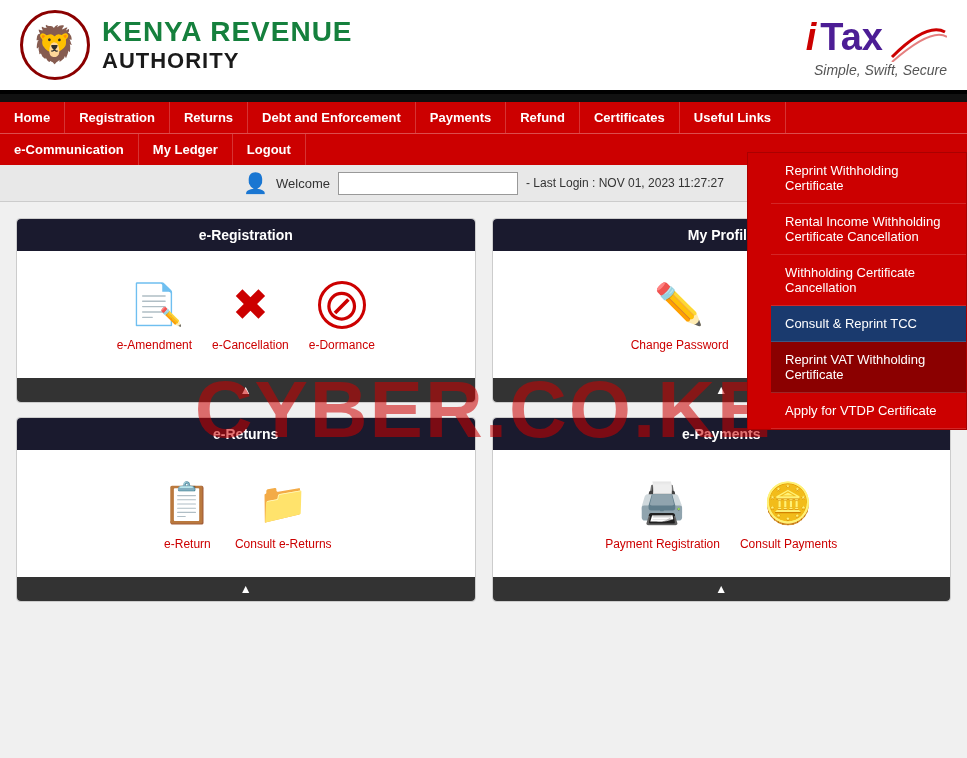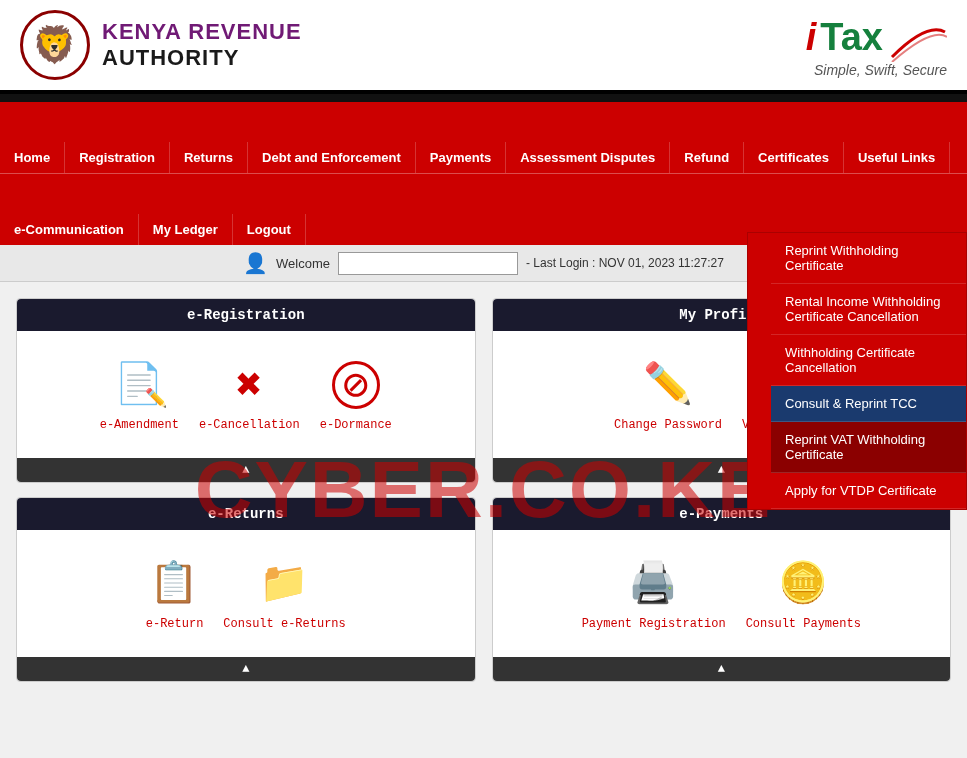--- a/index.html
+++ b/index.html
@@ -3,43 +3,43 @@
   <meta charset="utf-8">
   <style>
     * { margin: 0; padding: 0; box-sizing: border-box; }
     body { font-family: Arial, sans-serif; background: #f0f0f0; width: 967px; min-height: 758px; overflow-x: hidden; }
 
     
     .header { background: #fff; display: flex; align-items: center; justify-content: space-between; padding: 10px 20px; border-bottom: 4px solid #000; }
     .header-logo { display: flex; align-items: center; gap: 12px; }
     .logo-circle { width: 70px; height: 70px; border: 3px solid #8B0000; border-radius: 50%; display: flex; align-items: center; justify-content: center; overflow: hidden; background: #fff; }
     .logo-lion { font-size: 36px; }
-    .logo-text h1 { font-size: 22px; font-weight: bold; color: #701a75; letter-spacing: 1px; text-transform: uppercase; }
+    .logo-text h1 { font-size: 28px; font-weight: bold; color: #15803d; letter-spacing: 1px; text-transform: uppercase; }
     .logo-text h2 { font-size: 22px; font-weight: bold; color: #1a1a1a; letter-spacing: 1px; text-transform: uppercase; }
     .itax-logo { display: flex; flex-direction: column; align-items: flex-end; }
     .itax-tagline { font-size: 14px; color: #555; font-style: italic; }
 
     
     .black-bar { height: 8px; background: #111; }
 
     
     .navbar { background: #cc0000; display: flex; flex-wrap: wrap; align-items: center; padding: 0; position: relative; }
-    .nav-item { color: #fff; padding: 8px 14px; font-size: 13px; font-weight: bold; cursor: pointer; white-space: nowrap; border-right: 1px solid rgba(255,255,255,0.2); margin-top: 40px; }
+    .nav-item { color: #fff; padding: 8px 14px; font-size: 13px; font-weight: bold; cursor: pointer; white-space: nowrap; border-right: 1px solid rgba(255,255,255,0.2); }
     .nav-row1 { display: flex; width: 100%; }
     .nav-row2 { display: flex; width: 100%; border-top: 1px solid rgba(255,255,255,0.3); }
 
     
     .welcome-bar { background: #e8e8e8; display: flex; align-items: center; justify-content: center; padding: 6px; gap: 8px; border-bottom: 1px solid #ccc; }
     .welcome-text { font-size: 13px; color: #333; }
     .welcome-input { border: 1px solid #999; padding: 3px 8px; width: 180px; font-size: 13px; }
     .last-login { font-size: 12px; color: #333; }
     .user-icon { font-size: 20px; }
 
     
-    .card { background: #fff; border: 1px solid #ccc; border-radius: 4px; flex: 1; font-family: Liberation Mono, monospace; }
+    .card { background: #fff; border: 1px solid #ccc; border-radius: 4px; flex: 1; }
     .card-header { background: #1a1a2e; color: #fff; text-align: center; padding: 8px; font-size: 14px; font-weight: bold; border-radius: 4px 4px 0 0; }
     .card-body { padding: 16px; display: flex; flex-direction: column; gap: 10px; }
     .card-icons { display: flex; gap: 20px; justify-content: center; align-items: flex-end; padding: 10px; }
     .card-icon-item { display: flex; flex-direction: column; align-items: center; gap: 6px; cursor: pointer; }
     .card-icon-item span.label { font-size: 12px; color: #cc0000; text-align: center; }
     .icon-img { width: 55px; height: 55px; display: flex; align-items: center; justify-content: center; font-size: 30px; }
 
     .card-footer { background: #333; height: 24px; border-radius: 0 0 4px 4px; display: flex; align-items: center; justify-content: center; }
     .footer-arrow { color: #fff; font-size: 12px; }
 
@@ -64,42 +64,41 @@
       <span class="logo-lion">🦁</span>
     </div>
     <div class="logo-text">
       <h1>Kenya Revenue</h1>
       <h2>Authority</h2>
     </div>
   </div>
   <div class="itax-logo">
     <div style="display:flex;align-items:center;gap:4px;">
       <span style="font-size:38px;font-style:italic;font-weight:bold;color:#cc0000;">i</span>
-      <span style="font-size:38px;font-weight:bold;color:#15803d;">Tax</span>
+      <span style="font-size:38px;font-weight:bold;color:#4c1d95;">Tax</span>
       <div style="position:relative;width:60px;height:50px;">
         <svg width="60" height="50" viewBox="0 0 60 50">
           <path d="M5,45 Q40,10 58,20" stroke="#cc0000" stroke-width="3" fill="none"></path>
           <path d="M5,50 Q45,15 60,25" stroke="#cc0000" stroke-width="2" fill="none" opacity="0.5"></path>
         </svg>
       </div>
     </div>
     <div class="itax-tagline">Simple, Swift, Secure</div>
   </div>
 </div>
 
 <div class="black-bar"></div>
 
 <nav class="navbar">
   <div class="nav-row1">
     <div class="nav-item">Home</div>
     <div class="nav-item">Registration</div>
     <div class="nav-item">Returns</div>
     <div class="nav-item">Debt and Enforcement</div>
     <div class="nav-item">Payments</div>
-    <div class="nav-item">Assessment Disputes</div>
     <div class="nav-item">Refund</div>
     <div class="nav-item">Certificates</div>
     <div class="nav-item">Useful Links</div>
   </div>
   <div class="nav-row2">
     <div class="nav-item">e-Communication</div>
     <div class="nav-item">My Ledger</div>
     <div class="nav-item">Logout</div>
   </div>
 </nav>

